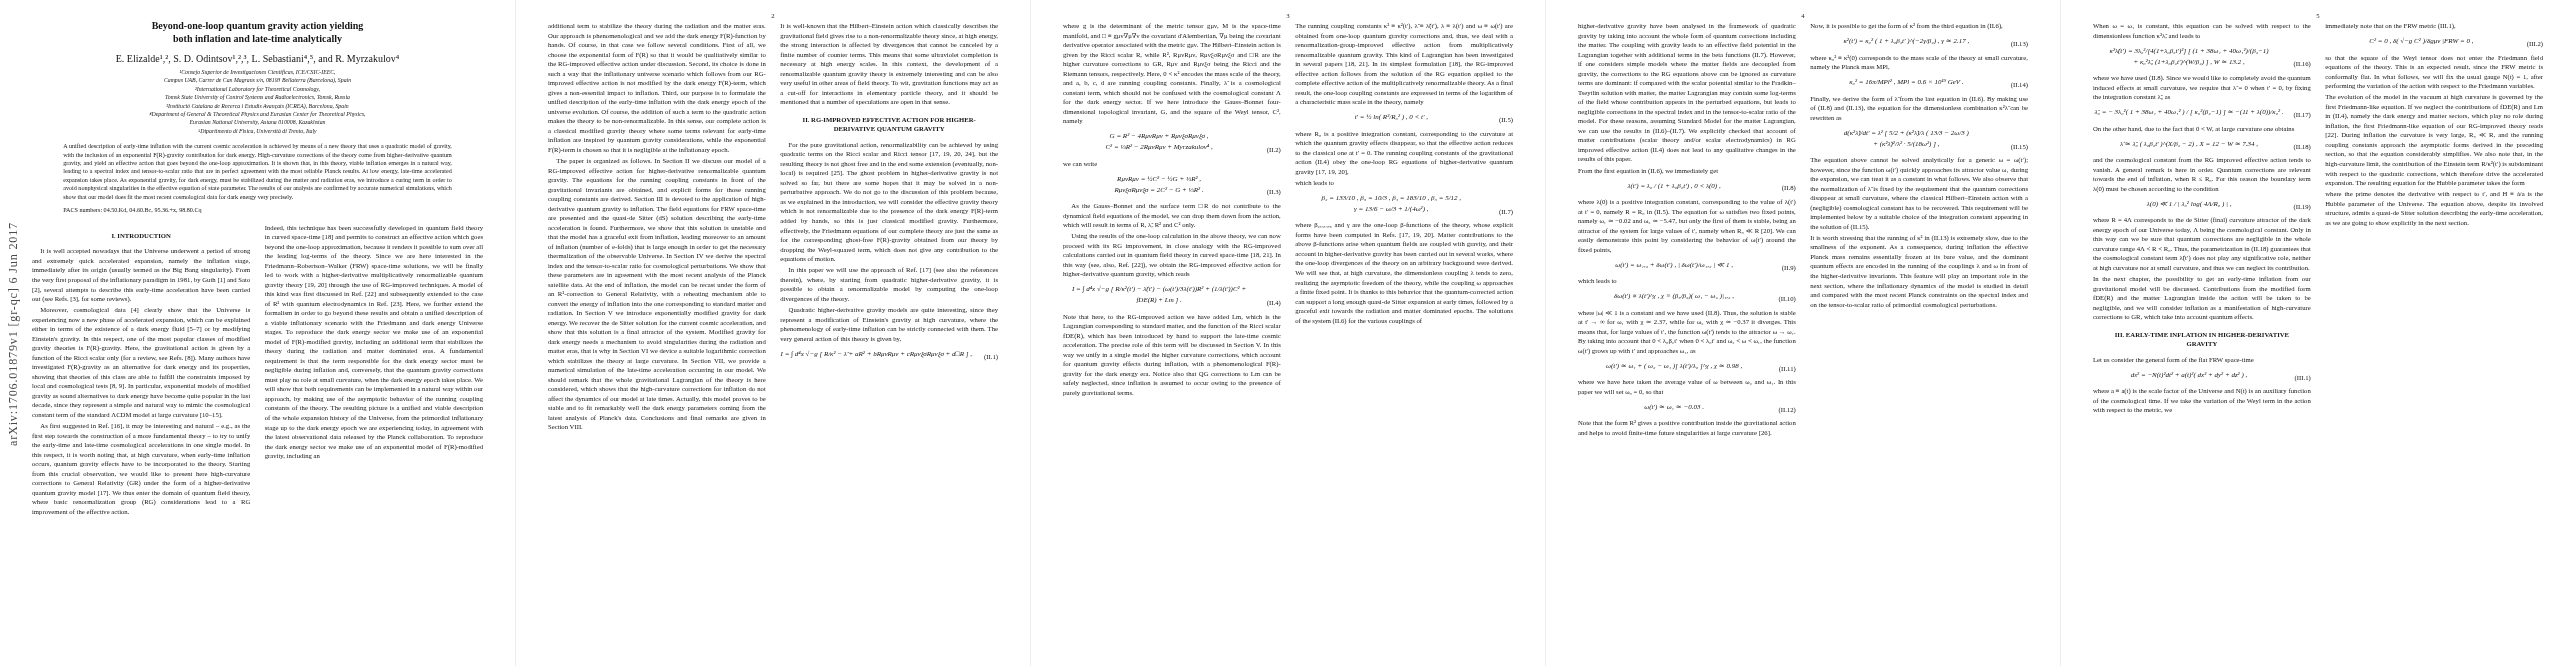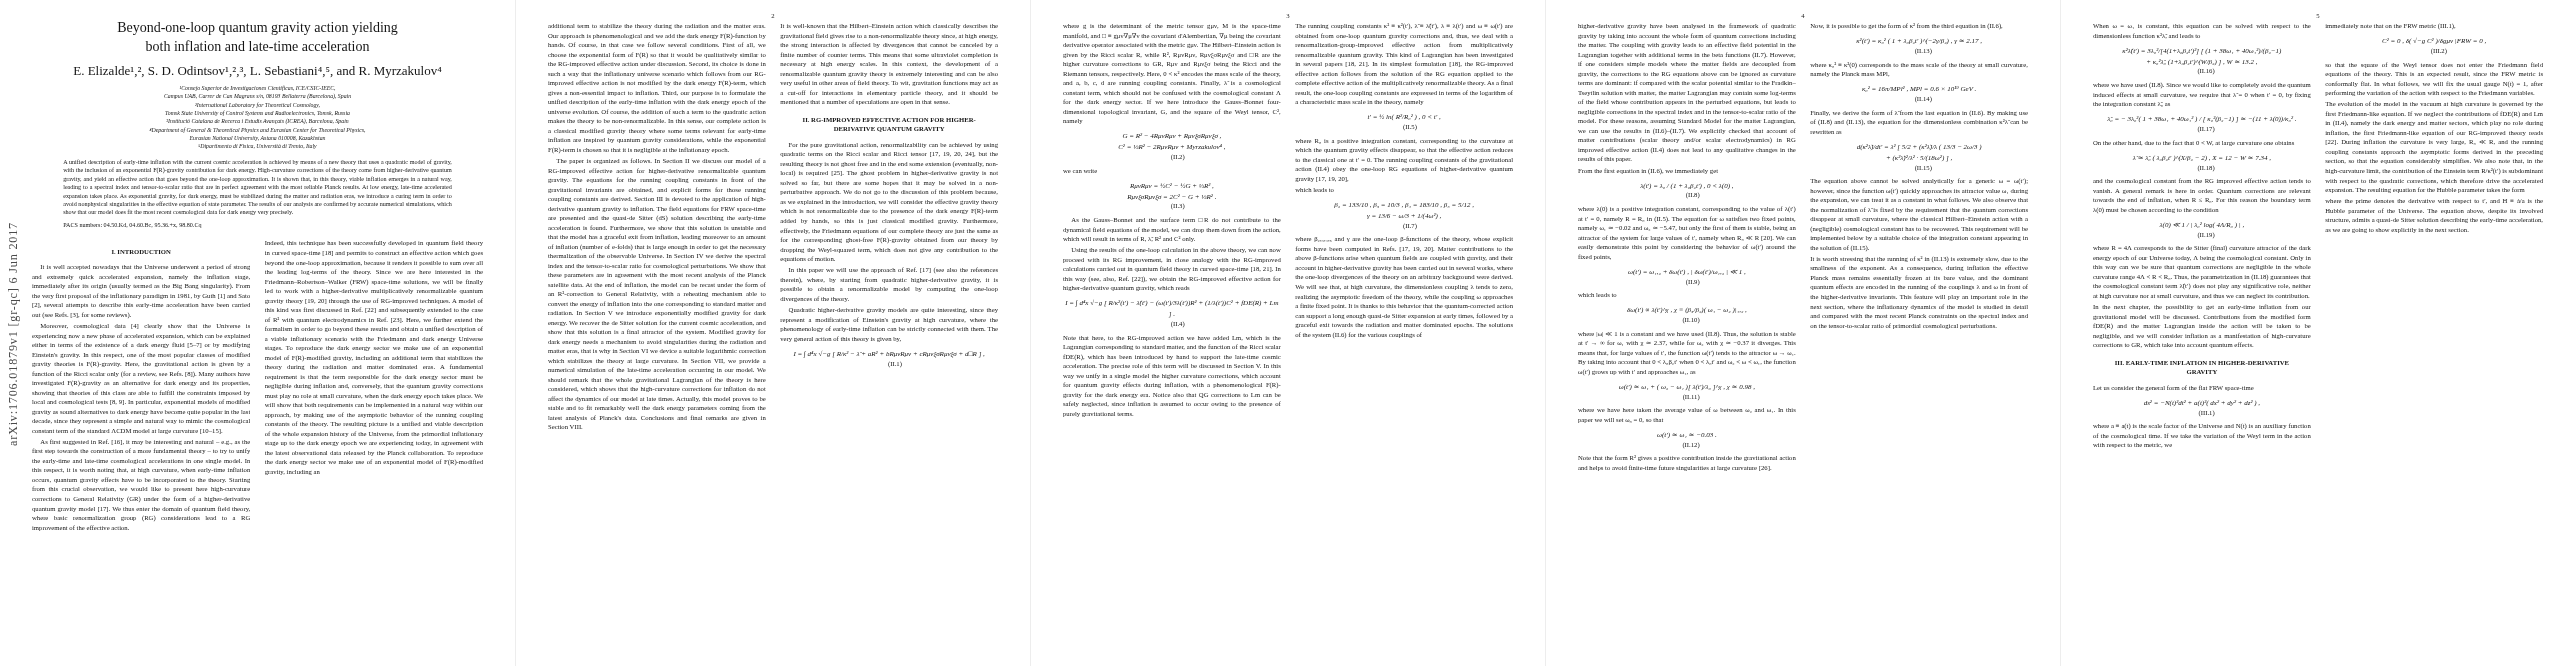--- a/index.html
+++ b/index.html
@@ -5,46 +5,46 @@
   html,body{margin:0;padding:0;background:#f4f4f4;}
   .canvas{width:2576px;height:667px;display:flex;overflow:hidden;background:#ffffff;}
   .page{width:515px;height:667px;box-sizing:border-box;background:#ffffff;position:relative;
         padding:16.7px 32px 13.3px;font-family:"Liberation Serif","DejaVu Serif",serif;color:#151515;
         display:flex;flex-direction:column;}
   .page + .page{border-left:0.6px solid #ededed;}
   .pageno{position:absolute;top:12.2px;left:0;right:0;text-align:center;font-size:6.7px;color:#222;}
   .stamp{position:absolute;left:5.6px;top:50%;transform:translateY(-50%) rotate(180deg);
          writing-mode:vertical-rl;font-size:12.2px;color:#4a4a4a;letter-spacing:0.8px;white-space:nowrap;}
   .p1head{text-align:center;margin:2.2px 14.5px 5.6px;}
-  .title{font-size:14px;font-weight:normal;line-height:1.35;}
-  .authors{font-size:13px;margin-top:6.7px;}
+  .title{font-size:10px;font-weight:bold;line-height:1.35;}
+  .authors{font-size:10px;margin-top:6.7px;}
   .affils{margin-top:4.4px;}
   .affil{font-size:5.8px;font-style:italic;line-height:1.45;text-align:center;}
   .abstract{font-size:6.1px;text-align:justify;margin:7.2px 16.7px 0;line-height:1.38;}
   .pacs{font-size:6.1px;text-align:left;margin:5.6px 16.7px 0;}
   .columns{flex:1;display:flex;gap:14.5px;overflow:hidden;margin-top:4.4px;}
   .col{flex:1;overflow:hidden;}
   .para{font-size:6.7px;line-height:1.42;text-align:justify;text-indent:8.3px;margin:0 0 1.7px;}
   .noindent{text-indent:0;}
   .sec-h{font-size:6.7px;font-weight:bold;text-align:center;margin:8.3px 7.8px 6.1px;line-height:1.4;}
-  .eq-row{display:flex;align-items:center;margin:5.6px 0;flex-direction:column;}
+  .eq-row{display:flex;align-items:flex-end;margin:5.6px 0;}
   .eq-body{flex:1;text-align:center;font-style:italic;font-size:7px;line-height:1.55;}
   .eq-num{width:25.6px;text-align:right;font-size:6.7px;font-style:normal;flex:0 0 auto;}
 </style>
 </head>
 <body>
 
 <div class="canvas">
 
   <div class="page">
     <div class="stamp">arXiv:1706.01879v1  [gr-qc]  6 Jun 2017</div>
     <div class="p1head">
       <div class="title">
         <div>Beyond-one-loop quantum gravity action yielding</div>
-        <div>both inflation and late-time acceleration</div>
+        <div>both inflation and late-time analytically</div>
       </div>
       <div class="authors">E. Elizalde¹,², S. D. Odintsov¹,²,³, L. Sebastiani⁴,⁵, and R. Myrzakulov⁴</div>
       <div class="affils">
           <div class="affil">¹Consejo Superior de Investigaciones Científicas, ICE/CSIC-IEEC,</div>
           <div class="affil">Campus UAB, Carrer de Can Magrans s/n, 08193 Bellaterra (Barcelona), Spain</div>
           <div class="affil">²International Laboratory for Theoretical Cosmology,</div>
           <div class="affil">Tomsk State University of Control Systems and Radioelectronics, Tomsk, Russia</div>
           <div class="affil">³Institució Catalana de Recerca i Estudis Avançats (ICREA), Barcelona, Spain</div>
           <div class="affil">⁴Department of General &amp; Theoretical Physics and Eurasian Center for Theoretical Physics,</div>
           <div class="affil">Eurasian National University, Astana 010008, Kazakhstan</div>

